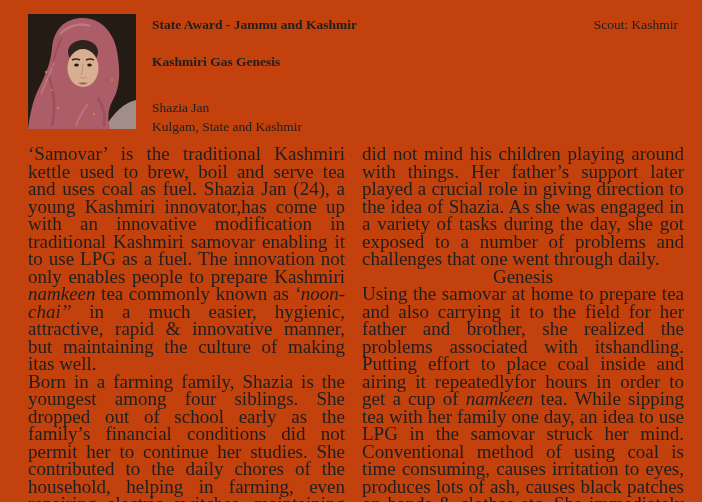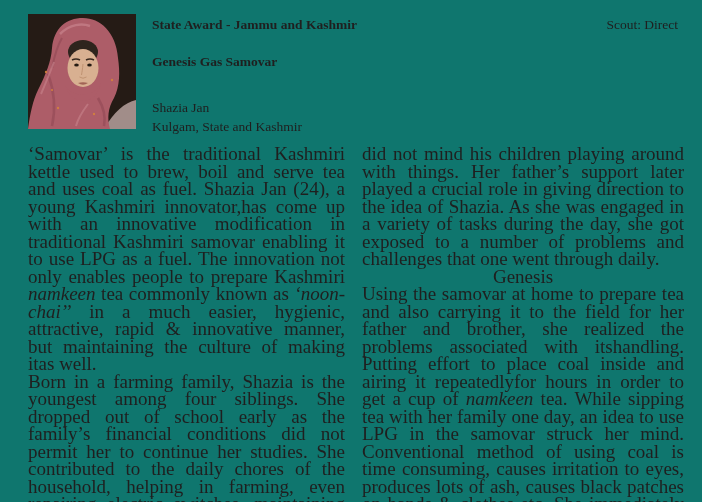--- a/index.html
+++ b/index.html
@@ -1,19 +1,19 @@
 <!DOCTYPE html>
 <html><head>
 <meta charset="utf-8">
 <style>
   html,body{margin:0;padding:0;background:#ffffff;}
   .page{
     position:relative;
     width:702px;height:502px;
-    background:#0f766e;
+    background:#c2410c;
     color:#1f1f1f;
     font-family:"Liberation Serif","DejaVu Serif",serif;
     overflow:hidden;
   }
   .photo{
     position:absolute;left:28px;top:14px;width:108px;height:115px;
   }
   .photo svg{display:block;width:100%;height:100%;}
   .header{
     position:absolute;left:152px;top:16px;right:24px;
@@ -78,23 +78,23 @@
       <circle cx="30" cy="94" r="1.2" opacity="0.9" fill="#d4823c"></circle>
       <circle cx="66" cy="100" r="1.2" opacity="0.9" fill="#d4823c"></circle>
       <circle cx="84" cy="66" r="1.2" opacity="0.9" fill="#d4823c"></circle>
       <circle cx="24" cy="76" r="1.1" opacity="0.9" fill="#d4823c"></circle>
     </svg>
   </div>
 
   <div class="header">
     <div class="header-row">
       <span class="bold">State Award - Jammu and Kashmir</span>
-      <span>Scout: Direct</span>
+      <span>Scout: Kashmir</span>
     </div>
-    <div class="innovation-title">Genesis Gas Samovar</div>
+    <div class="innovation-title">Kashmiri Gas Genesis</div>
     <div class="innovator-name">Shazia Jan</div>
     <div class="innovator-location">Kulgam, State and Kashmir</div>
   </div>
 
   <div class="col col-left">
     <p>
       <span>‘Samovar’ is the traditional Kashmiri kettle used to brew, boil and serve tea and uses coal as fuel.  Shazia Jan (24), a young Kashmiri innovator,has come up with an innovative modification in traditional Kashmiri samovar enabling it to use LPG as a fuel. The innovation not only enables people to prepare Kashmiri </span><span class="italic">namkeen</span><span> tea commonly known as </span><span class="italic">‘noon-chai’’</span><span> in a much easier, hygienic, attractive, rapid &amp; innovative manner, but maintaining the culture of making itas well.</span>
     </p>
     <p>Born in a farming family, Shazia is the youngest among four siblings. She dropped out of school early as the family’s financial conditions did not permit her to continue her studies. She contributed to the daily chores of the household, helping in farming, even repairing electric switches, maintaining electric appliances, etc. Her father’s new job as a peon eased out finances a bit in the meanwhile. Being a tinkerer himself, her father</p>
   </div>

